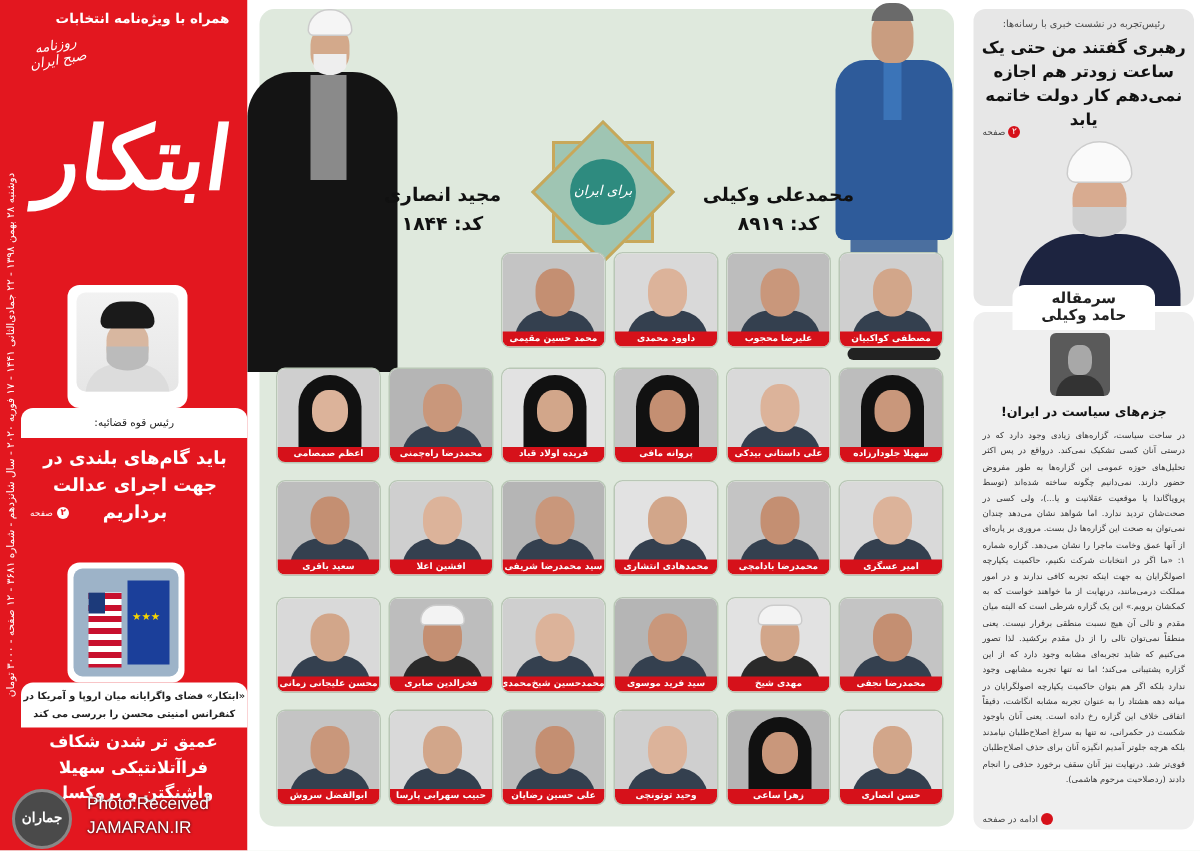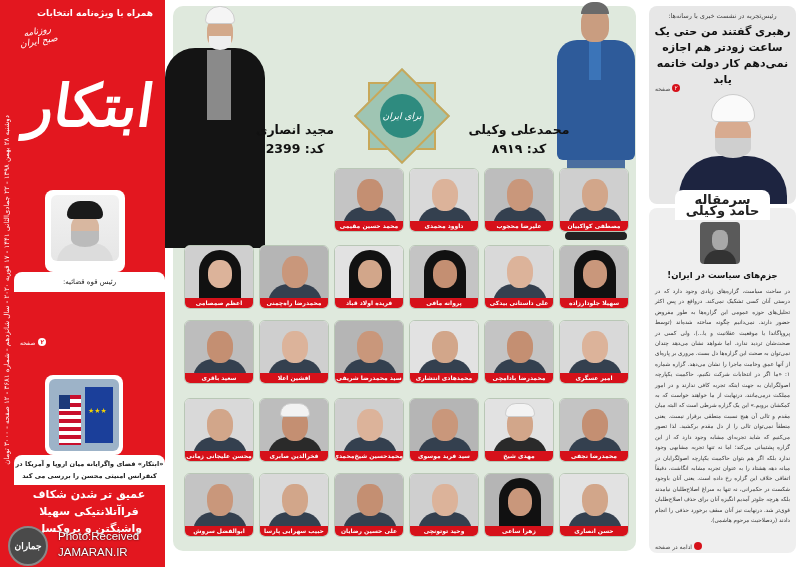--- a/index.html
+++ b/index.html
@@ -37,21 +37,21 @@
   .white-caption span { display: block; text-align: center; font-size: 6.5px; font-weight: bold; color: #222; direction: rtl; line-height: 12px; }
   .headline-l2 { position: absolute; left: 16px; top: 486px; width: 146px; color: #fff; font-weight: bold; font-size: 11px; line-height: 17px; direction: rtl; text-align: center; }
   .watermark { position: absolute; left: 0; top: 520px; width: 165px; height: 47px; }
   .wm-logo { position: absolute; left: 8px; top: 6px; width: 40px; height: 40px; border-radius: 50%; background: #4a4a4a; border: 2px solid #888; color: #fff; text-align: center; line-height: 36px; font-size: 9px; font-weight: bold; font-family: "DejaVu Serif", serif; }
   .wm-text { position: absolute; left: 58px; top: 8px; color: #fff; font-family: "Liberation Sans", sans-serif; font-size: 11.5px; line-height: 16px; text-shadow: 0 0 2px #000; }
 
   
   .center { position: absolute; left: 165px; top: 0; width: 480px; height: 567px; background: #fff; }
   .center-bg { position: absolute; left: 8px; top: 6px; width: 463px; height: 545px; background: #dfe9dd; border-radius: 10px; }
   .main-title { position: absolute; left: 120px; top: 14px; width: 250px; text-align: center; font-family: "DejaVu Serif", serif; font-weight: bold; font-size: 28px; color: #111; direction: rtl; }
-  .emblem { position: absolute; left: 193px; top: 72px; width: 88px; height: 88px; }
+  .emblem { position: absolute; left: 193px; top: 84px; width: 88px; height: 88px; }
   .emblem .star1, .emblem .star2 { position: absolute; left: 10px; top: 10px; width: 68px; height: 68px; background: #9fc5b3; border: 2px solid #c8a85a; }
   .emblem .star2 { transform: rotate(45deg); }
   .emblem .core { position: absolute; left: 22px; top: 22px; width: 44px; height: 44px; border-radius: 50%; background: #2e8b7f; color: #fff; font-size: 9px; text-align: center; line-height: 44px; font-family: "DejaVu Serif", serif; font-style: italic; }
   .lead { position: absolute; font-weight: bold; font-size: 12.5px; color: #111; direction: rtl; text-align: center; line-height: 19px; }
   .lead-ansari { left: 80px; top: 120px; width: 100px; }
   .lead-vakili { left: 298px; top: 120px; width: 112px; }
 
   .cleric-big { position: absolute; left: 0px; top: 4px; width: 110px; height: 240px; }
   .cleric-big .turban { left: 40px; top: 2px; width: 30px; height: 18px; background: #f5f5f5; border-radius: 15px 15px 4px 4px; border: 1px solid #ccc; }
   .cleric-big .face { left: 42px; top: 14px; width: 26px; height: 30px; background: #d3a98b; }
@@ -82,21 +82,21 @@
   .rc-top { position: absolute; left: 4px; top: 6px; width: 147px; height: 198px; background: #e7e7e7; border-radius: 8px; overflow: hidden; }
   .rc-kicker { position: absolute; left: 0; top: 6px; width: 100%; text-align: center; font-size: 6.5px; color: #444; direction: rtl; }
   .rc-headline { position: absolute; left: 4px; top: 18px; width: 139px; text-align: center; font-weight: bold; font-size: 11px; line-height: 16px; color: #111; direction: rtl; }
   .rc-pageref { position: absolute; left: 6px; top: 78px; font-size: 6px; color: #444; direction: rtl; display: flex; gap: 2px; align-items: center; }
   .rc-pageref .dot { width: 8px; height: 8px; border-radius: 50%; background: #d6111a; color: #fff; font-size: 6px; line-height: 8px; text-align: center; }
   .rouhani { position: absolute; left: 24px; top: 84px; width: 110px; height: 114px; }
   .rouhani .rturban { position: absolute; left: 38px; top: 4px; width: 44px; height: 28px; background: #fafafa; border-radius: 22px 22px 6px 6px; border: 1px solid #ccc; }
   .rouhani .rface { position: absolute; left: 42px; top: 26px; width: 36px; height: 36px; background: #d8ab90; border-radius: 45%; }
   .rouhani .rbeard { position: absolute; left: 42px; top: 48px; width: 36px; height: 20px; background: #cfcfcf; border-radius: 0 0 50% 50%; }
   .rouhani .rrobe { position: absolute; left: 6px; top: 66px; width: 108px; height: 50px; background: #1d2440; border-radius: 40px 40px 0 0; }
-  .rc-editorial-tab { position: absolute; left: 30px; top: 190px; width: 95px; height: 30px; background: #fff; border-radius: 8px 8px 0 0; text-align: center; font-size: 13px; font-weight: bold; line-height: 11px; padding-top: 4px; direction: rtl; color: #222; }
+  .rc-editorial-tab { position: absolute; left: 30px; top: 190px; width: 95px; height: 30px; background: #fff; border-radius: 8px 8px 0 0; text-align: center; font-size: 10px; font-weight: bold; line-height: 11px; padding-top: 4px; direction: rtl; color: #222; }
   .rc-body { position: absolute; left: 4px; top: 208px; width: 147px; height: 345px; background: #efefef; border-radius: 8px; }
   .author-photo { position: absolute; left: 51px; top: 14px; width: 40px; height: 42px; background: #5a5a5a; border-radius: 4px; overflow: hidden; }
   .author-photo .af { position: absolute; left: 12px; top: 8px; width: 16px; height: 20px; background: #a8a8a8; border-radius: 40%; }
   .author-photo .ab { position: absolute; left: 4px; top: 28px; width: 32px; height: 16px; background: #333; border-radius: 14px 14px 0 0; }
   .art-title { position: absolute; left: 2px; top: 62px; width: 143px; text-align: center; font-weight: bold; font-size: 8.5px; color: #111; direction: rtl; }
   .art-text { position: absolute; left: 6px; top: 78px; width: 135px; font-size: 5.6px; line-height: 10.4px; color: #333; direction: rtl; text-align: justify; }
   .rc-continue { position: absolute; left: 6px; top: 334px; font-size: 6px; color: #444; direction: rtl; display: flex; gap: 2px; align-items: center; }
   .rc-continue .dot { width: 8px; height: 8px; border-radius: 50%; background: #d6111a; }
 </style>
 </head>
@@ -116,20 +116,21 @@
     <div class="raisi-photo">
       <div class="cloak"></div>
       <div class="face"></div>
       <div class="beard-w"></div>
       <div class="turban"></div>
     </div>
   </div>
   <div class="white-label">
     <span>رئیس قوه قضائیه:</span>
   </div>
+  <div class="headline-l">باید گام‌های بلندی در جهت اجرای عدالت برداریم</div>
   <div class="pageref" style="left:20px; top:338px;">
     <span class="dot">۲</span>
     <span>صفحه</span>
   </div>
 
   <div class="photo-card flags-card">
     <div class="flags-photo">
       <div class="us-flag"></div>
       <div class="eu-flag"></div>
     </div>
@@ -168,21 +169,21 @@
   </div>
 
   <div class="emblem">
     <div class="star1"></div>
     <div class="star2"></div>
     <div class="core">برای ایران</div>
   </div>
 
   <div class="lead lead-ansari">
     <div>مجید انصاری</div>
-    <div>کد: 2399</div>
+    <div>کد: ۱۸۴۴</div>
   </div>
   <div class="lead lead-vakili">
     <div>محمدعلی وکیلی</div>
     <div>کد: ۸۹۱۹</div>
   </div>
 
   <div id="grid" class="grid">
       <div class="card" style="left: 394px; top: 168px;">
         <div class="ph" style="background:#cfcfcf"></div>
         <div class="body" style="background:#34404f"></div>

